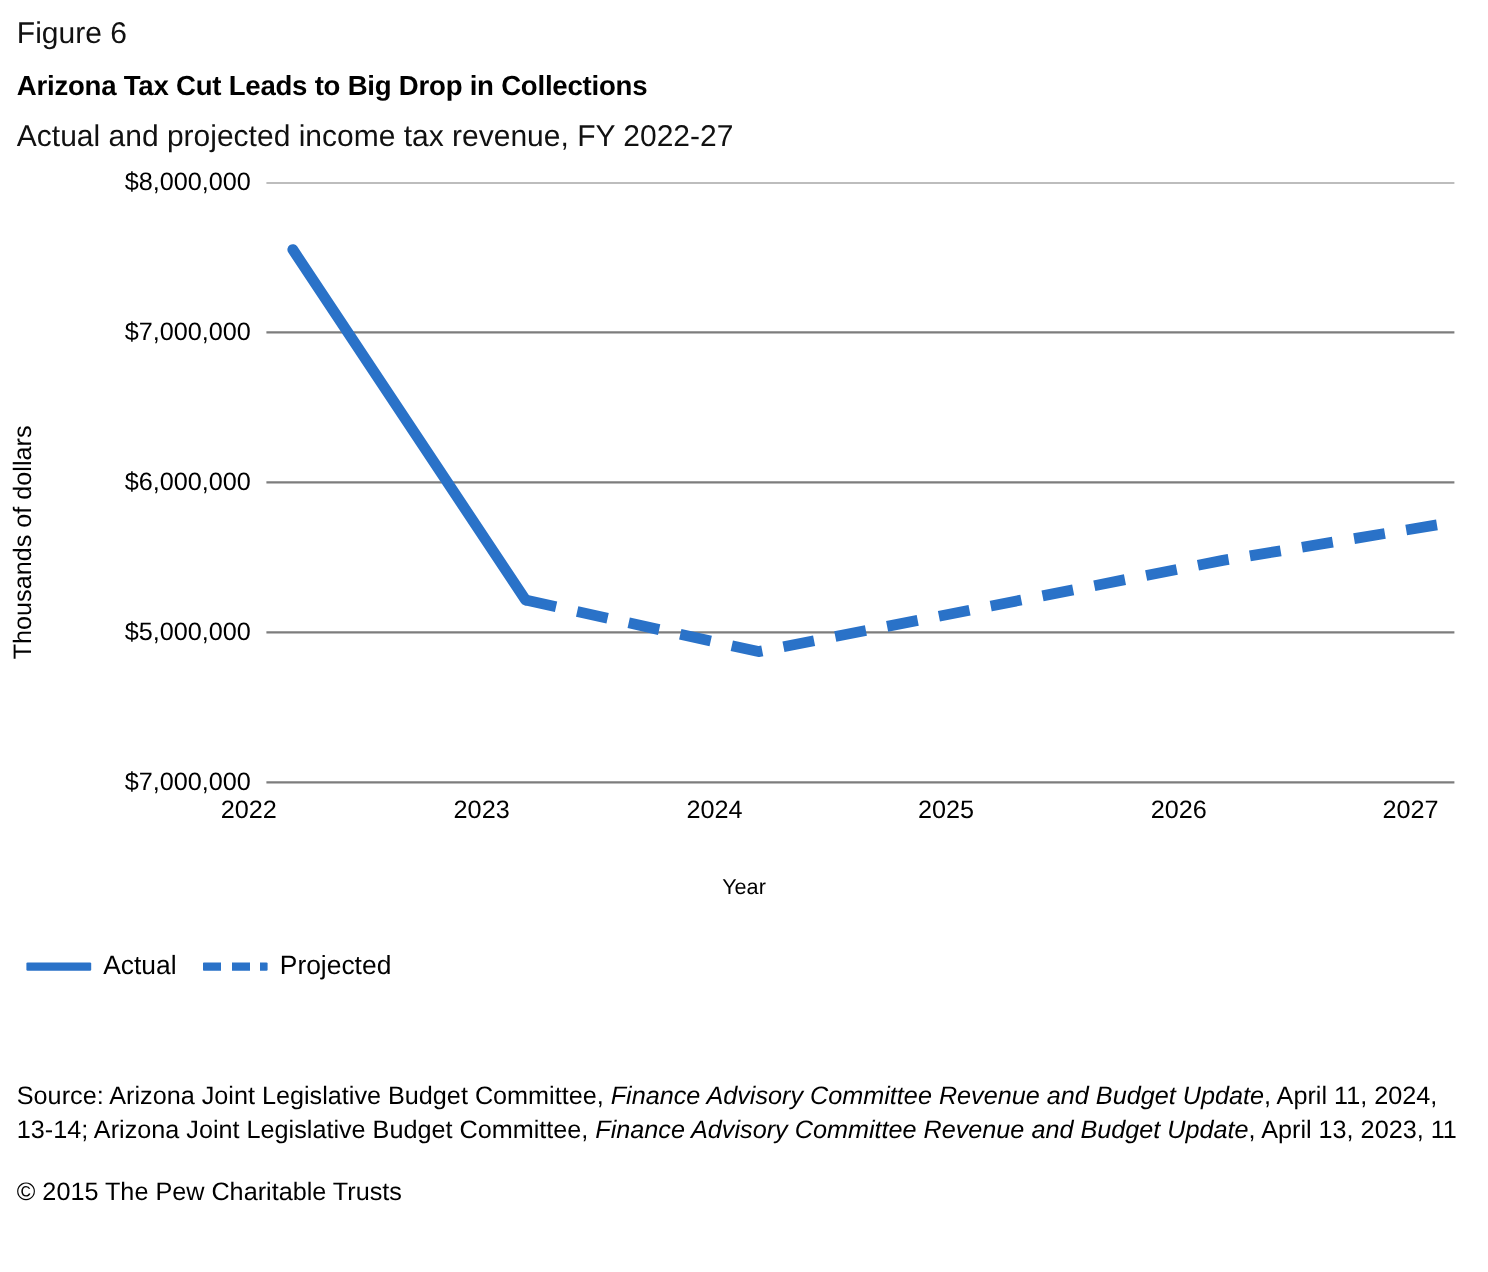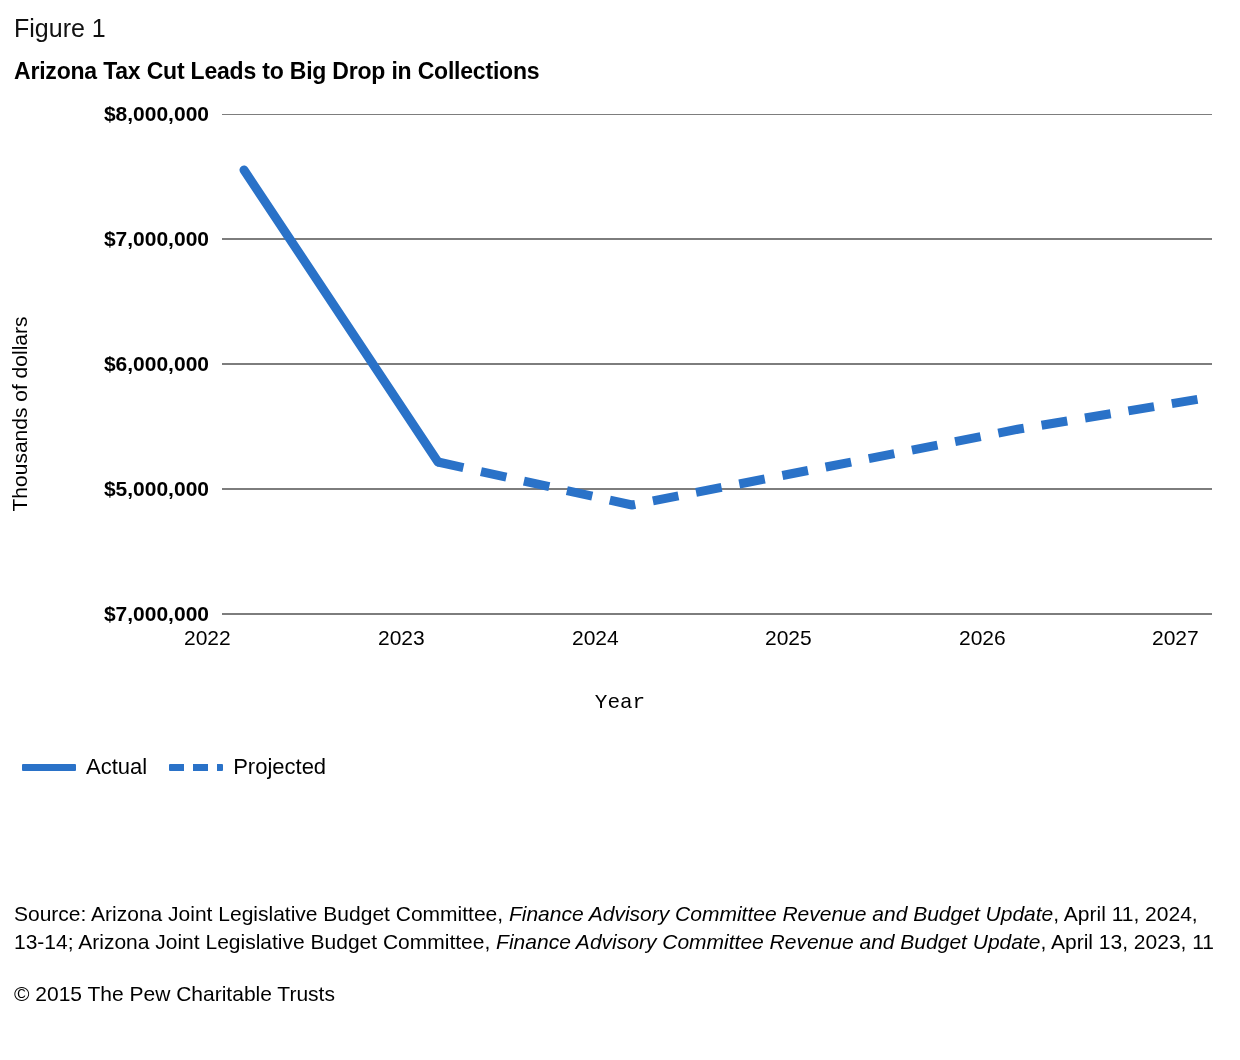--- a/index.html
+++ b/index.html
@@ -71,36 +71,34 @@
     font-size: 21px;
     text-align: right;
     white-space: nowrap;
   }
   .ytick-col {
     position: absolute;
     left: 30px;
     top: 0;
     width: 165px;
     height: 520px;
-    font-weight: bold;
   }
   .xtick {
     position: absolute;
     font-size: 21px;
     text-align: left;
     white-space: nowrap;
   }
   .xlabel {
     position: absolute;
     top: 577px;
     left: 0;
     width: 1212px;
     text-align: center;
-    font-size: 21px;
-    font-family: Liberation Mono, monospace;
+    font-size: 18px;
   }
   .legend {
     position: absolute;
     top: 640px;
     left: 8px;
     display: flex;
     align-items: center;
     gap: 22px;
     font-size: 22px;
   }
@@ -138,22 +136,23 @@
     font-size: 21px;
     line-height: 28px;
     margin-top: 24px;
   }
 </style>
 </head>
 <body>
 
 <div class="page">
 
-  <div class="fig-label">Figure 1</div>
+  <div class="fig-label">Figure 6</div>
   <div class="fig-title">Arizona Tax Cut Leads to Big Drop in Collections</div>
+  <div class="fig-subtitle">Actual and projected income tax revenue, FY 2022-27</div>
 
   <div class="chart-wrap">
 
     <div class="ylabel">Thousands of dollars</div>
 
     <div class="ytick-col">
       <div class="ytick" style="top:-12px;">$8,000,000</div>
       <div class="ytick" style="top:113px;">$7,000,000</div>
       <div class="ytick" style="top:238px;">$6,000,000</div>
       <div class="ytick" style="top:363px;">$5,000,000</div>

